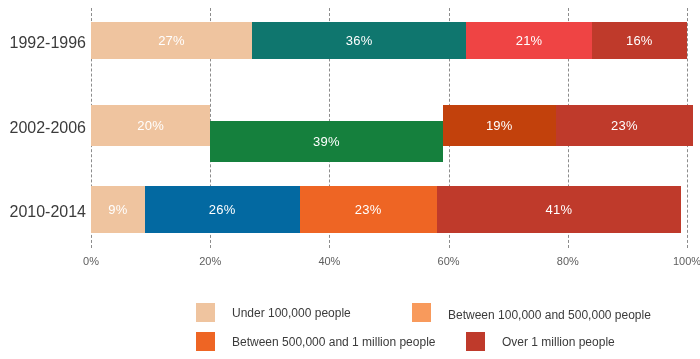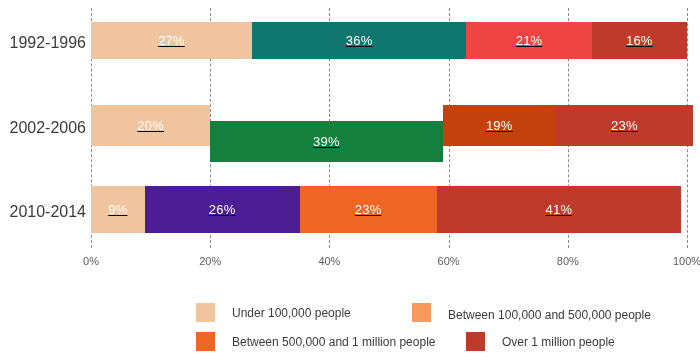--- a/index.html
+++ b/index.html
@@ -39,21 +39,20 @@
     height: 240px;
     border-left: 1px dashed #8c8c8c;
   }
 
   
   .bar-row {
     position: absolute;
     left: 0;
     width: 604px;
     display: flex;
-    text-decoration: underline;
   }
   .bar-row.r0 { top: 14px;  height: 37px; }
   .bar-row.r1 { top: 97px;  height: 41px; }
   .bar-row.r2 { top: 178px; height: 47px; }
 
   .bar-seg {
     height: 100%;
     display: flex;
     align-items: center;
     justify-content: center;
@@ -186,21 +185,21 @@
             <span class="seg-label">19%</span>
           </div>
           <div class="bar-seg" style="width: 137.08px; background: rgb(191, 58, 43);">
             <span class="seg-label">23%</span>
           </div>
         </div>
         <div class="bar-row r2">
           <div class="bar-seg" style="width: 53.64px; background: rgb(239, 196, 159);">
             <span class="seg-label">9%</span>
           </div>
-          <div class="bar-seg" style="width: 154.96px; background: #4c1d95;">
+          <div class="bar-seg" style="width: 154.96px; background: #0369a1;">
             <span class="seg-label">26%</span>
           </div>
           <div class="bar-seg" style="width: 137.08px; background: rgb(238, 101, 36);">
             <span class="seg-label">23%</span>
           </div>
           <div class="bar-seg" style="width: 244.36px; background: rgb(191, 58, 43);">
             <span class="seg-label">41%</span>
           </div>
         </div>
       </div>

